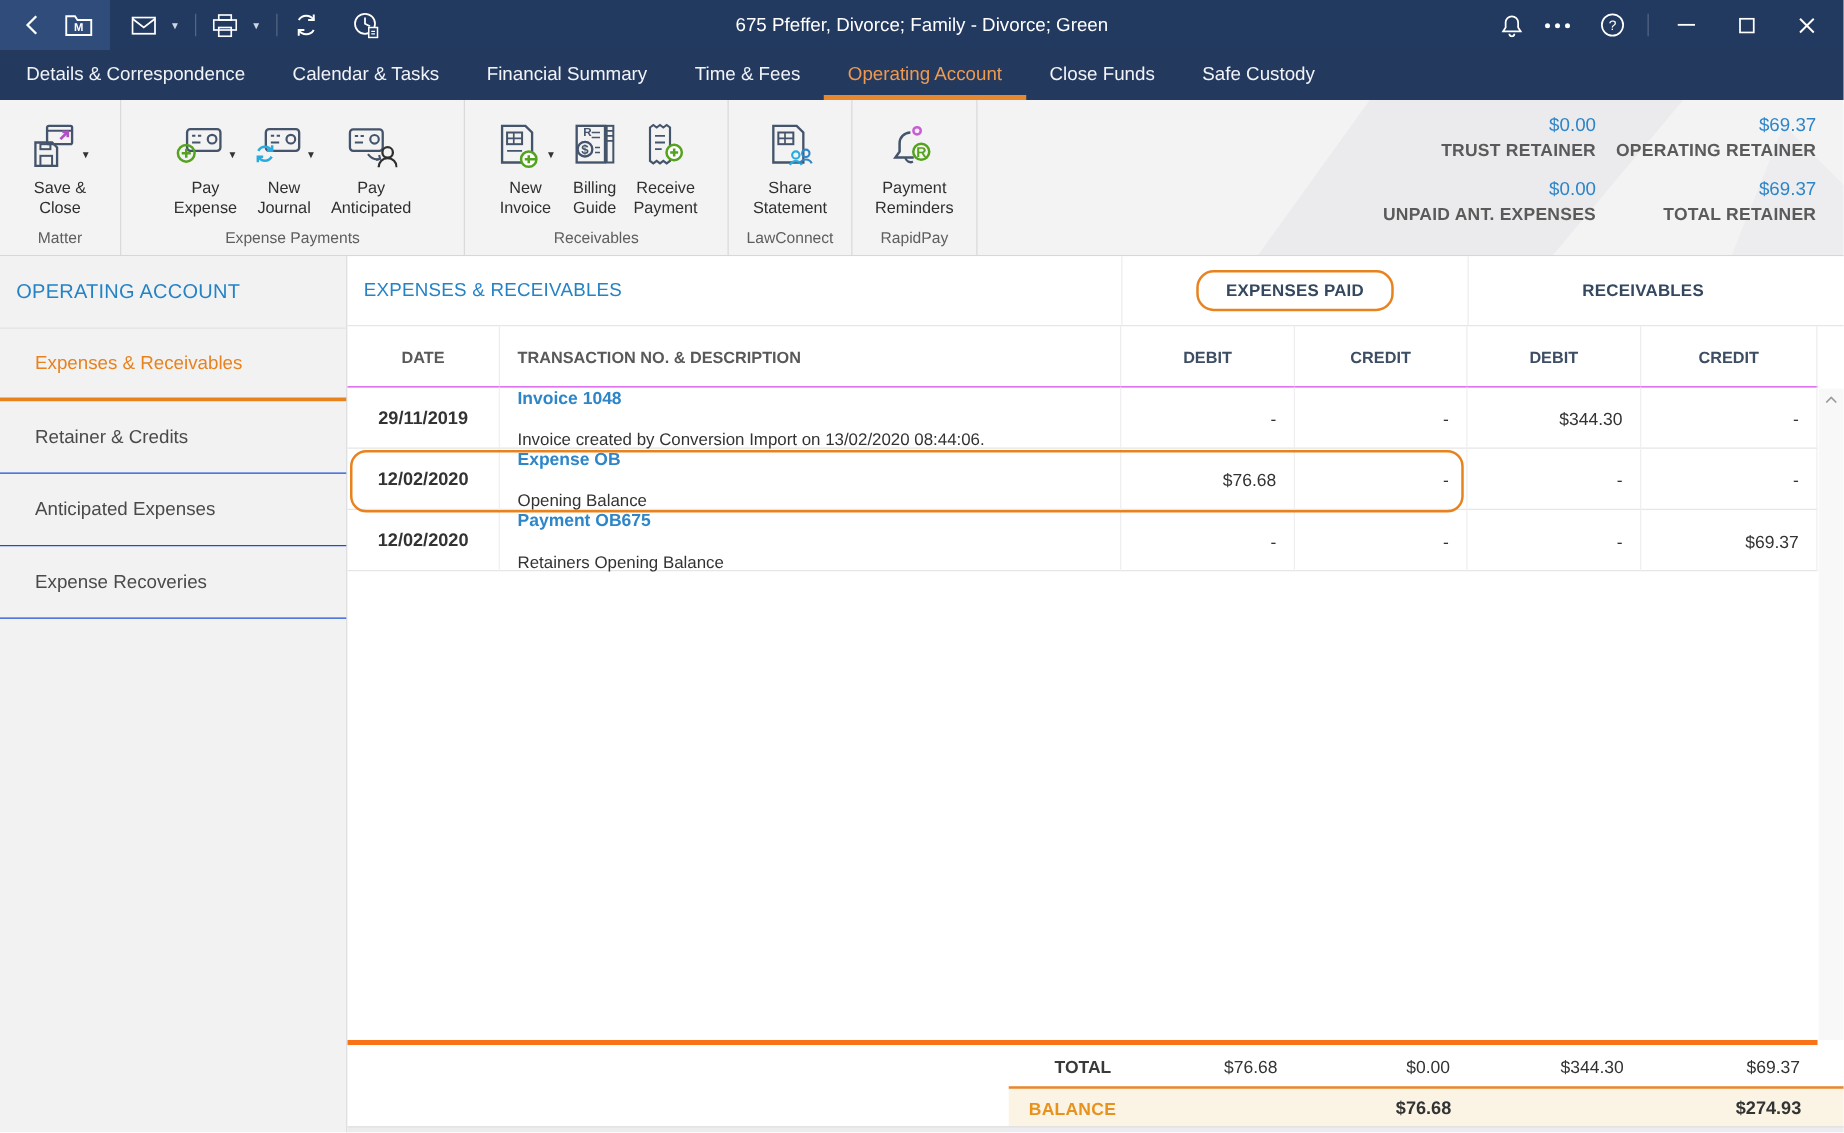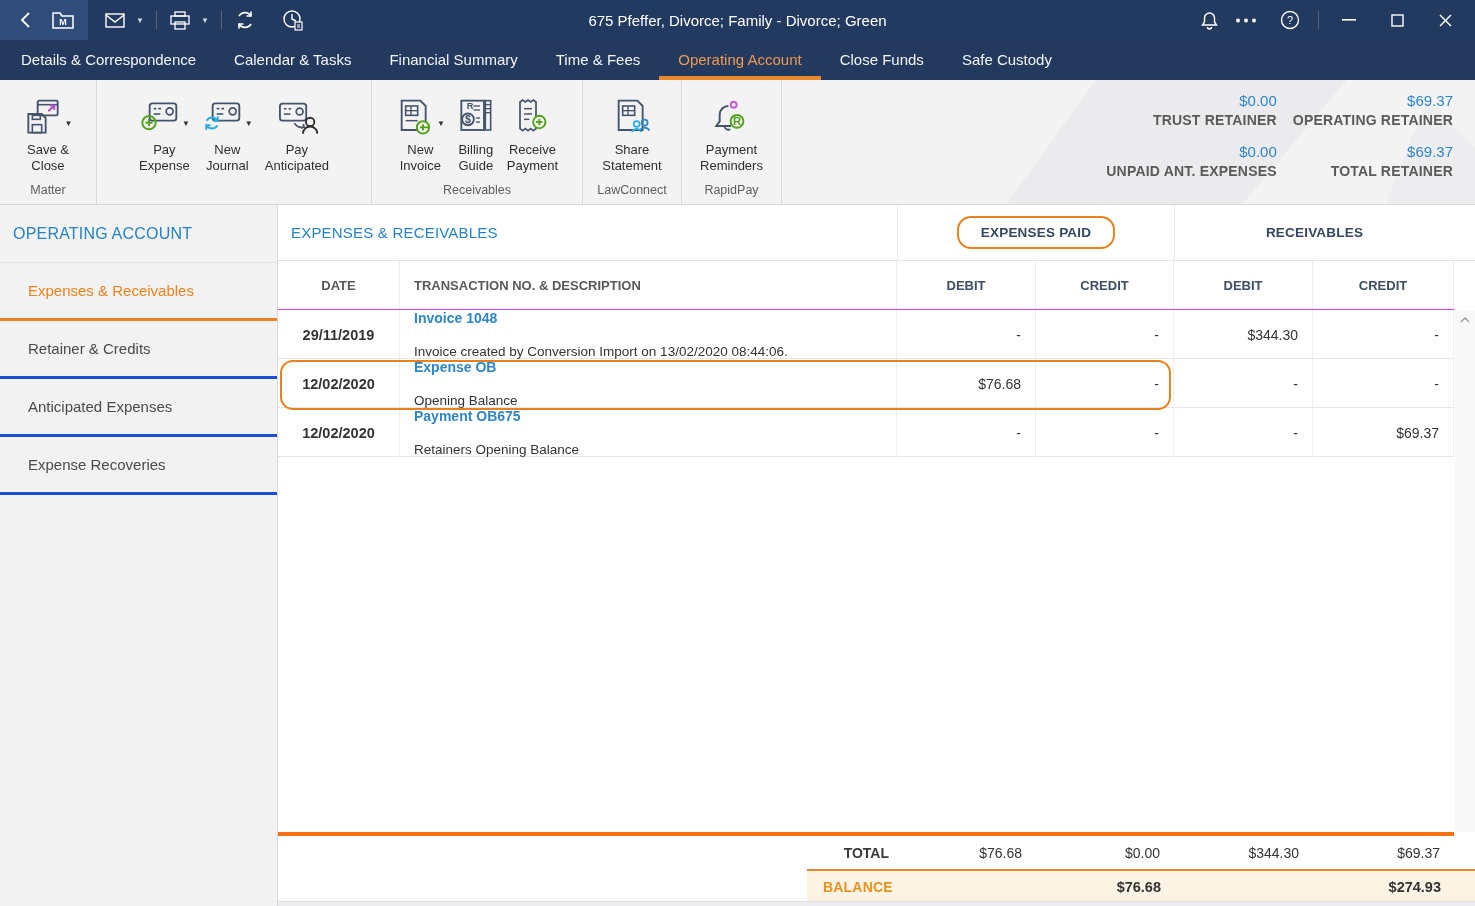--- a/index.html
+++ b/index.html
@@ -40,21 +40,21 @@
   .gcaption { text-align:center; font-size:12.5px; color:#5E5E5E; padding:2px 4px 7px; }
 
   .retainer { position:absolute; right:22px; top:12px; display:grid; grid-template-columns:auto auto; column-gap:16px; row-gap:15px; text-align:right; }
   .ret-cell .val { color:#2E86C8; font-size:15px; margin-bottom:3px; }
   .ret-cell .lab { color:#5A5A5A; font-size:14px; font-weight:bold; letter-spacing:.2px; }
 
   
   .content { position:relative; display:flex; height:701px; }
   .sidebar { width:278px; background:#F2F2F3; border-right:1px solid #D9D9DB; }
   .sb-head { height:58px; display:flex; align-items:center; padding-left:13px; color:#2583C5; font-size:16px; border-bottom:1px solid #E4E4E5; letter-spacing:.2px; }
-  .sb-item { height:58px; display:flex; align-items:center; padding-left:28px; color:#4A4A4A; font-size:15px; border-bottom:3px solid #1d4ed8; cursor:default; }
+  .sb-item { height:58px; display:flex; align-items:center; padding-left:28px; color:#4A4A4A; font-size:15px; border-bottom:1px solid #1d4ed8; cursor:default; }
   .sb-item.active { color:#E8821E; border-bottom:3px solid #E8821E; }
 
   .main { position:relative; flex:1; background:#fff; }
 
   .section-row { display:grid; grid-template-columns:619px 277px 280px 20px; height:56px; border-bottom:1px solid #E6E6E6; align-items:center; }
   .sec-title { padding-left:13px; color:#2583C5; font-size:15px; letter-spacing:.2px; }
   .sec-ep, .sec-rc { display:flex; align-items:center; justify-content:center; height:100%; border-left:1px solid #EDEDED; color:#35485F; font-weight:bold; font-size:13.5px; letter-spacing:.2px; }
   .ep-box { border:2px solid #E8821E; border-radius:14px; padding:7px 22px; }
 
   .grid { display:grid; grid-template-columns:122px 497px 139px 138px 139px 141px; width:1176px; }
@@ -279,20 +279,21 @@
                     <polyline points="19,22.6 21.4,21.9 20.8,19.6" fill="none" stroke="#44546A" stroke-width="1.3"></polyline>
                     <circle cx="26" cy="18" r="3.2" fill="none" stroke="#2F2F2F" stroke-width="1.4"></circle>
                     <path d="M20.5 27 a5.5 5.5 0 0 1 11 0" fill="none" stroke="#2F2F2F" stroke-width="1.4"></path>
                   </svg>
               </span>
             </span>
             <span class="rlabel">Pay
 Anticipated</span>
           </div>
         </div>
+        <div class="gcaption">Expense Payments</div>
       </div>
 
       <div class="rgroup" style="width:211px">
         <div class="rbtns">
           <div class="rbtn">
             <span class="icon-row">
               <span>
                 <svg width="38" height="40" viewBox="0 0 28 30">
                     <path d="M4 2 h14 l4 4 v18 h-18 z" fill="none" stroke="#44546A" stroke-width="1.4"></path>
                     <rect x="7" y="6" width="9" height="7" fill="none" stroke="#44546A" stroke-width="1.2"></rect>

